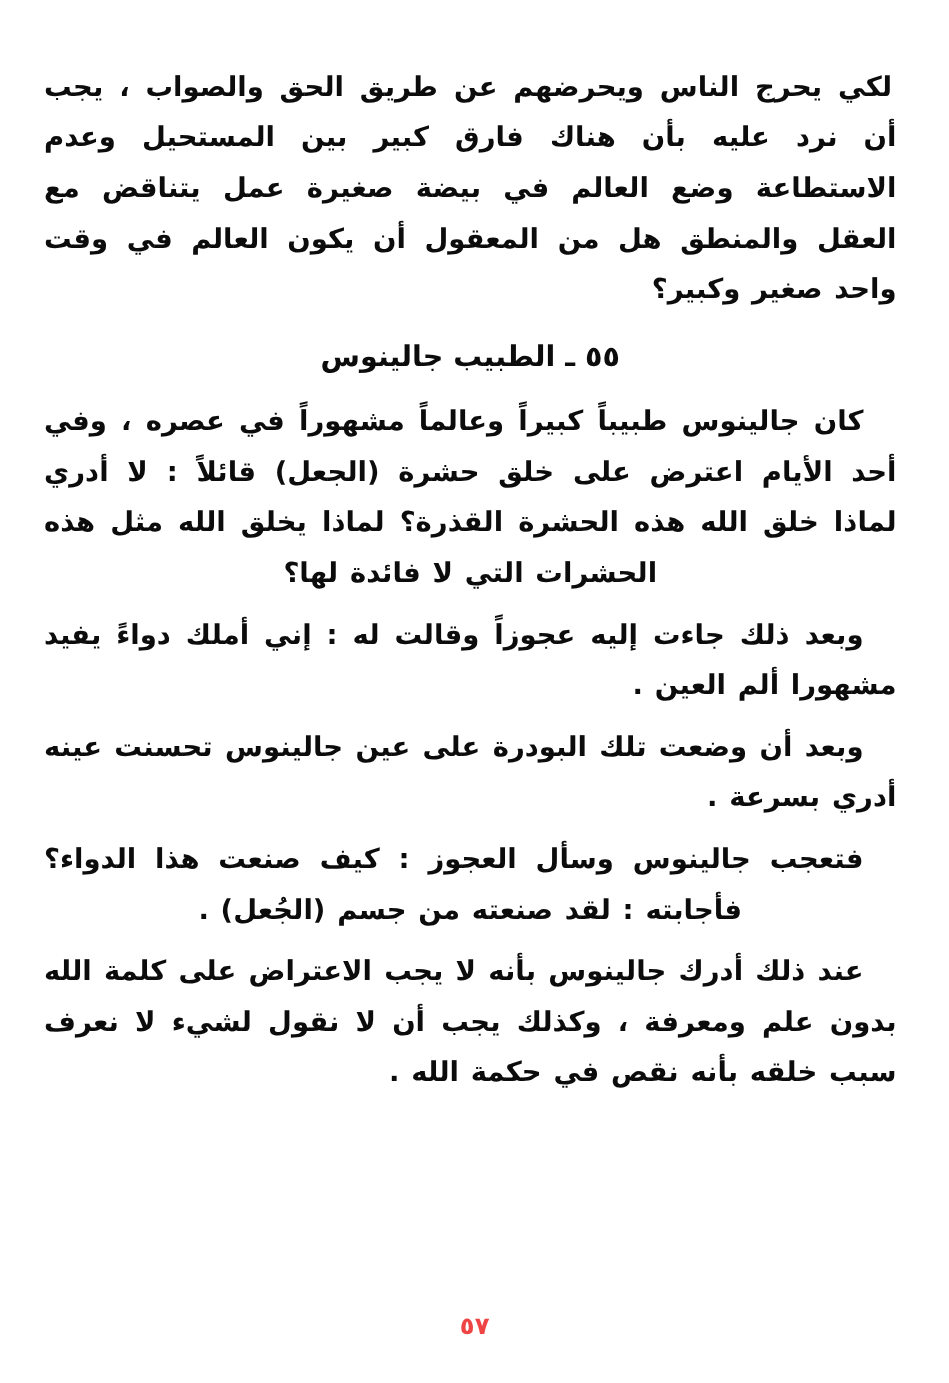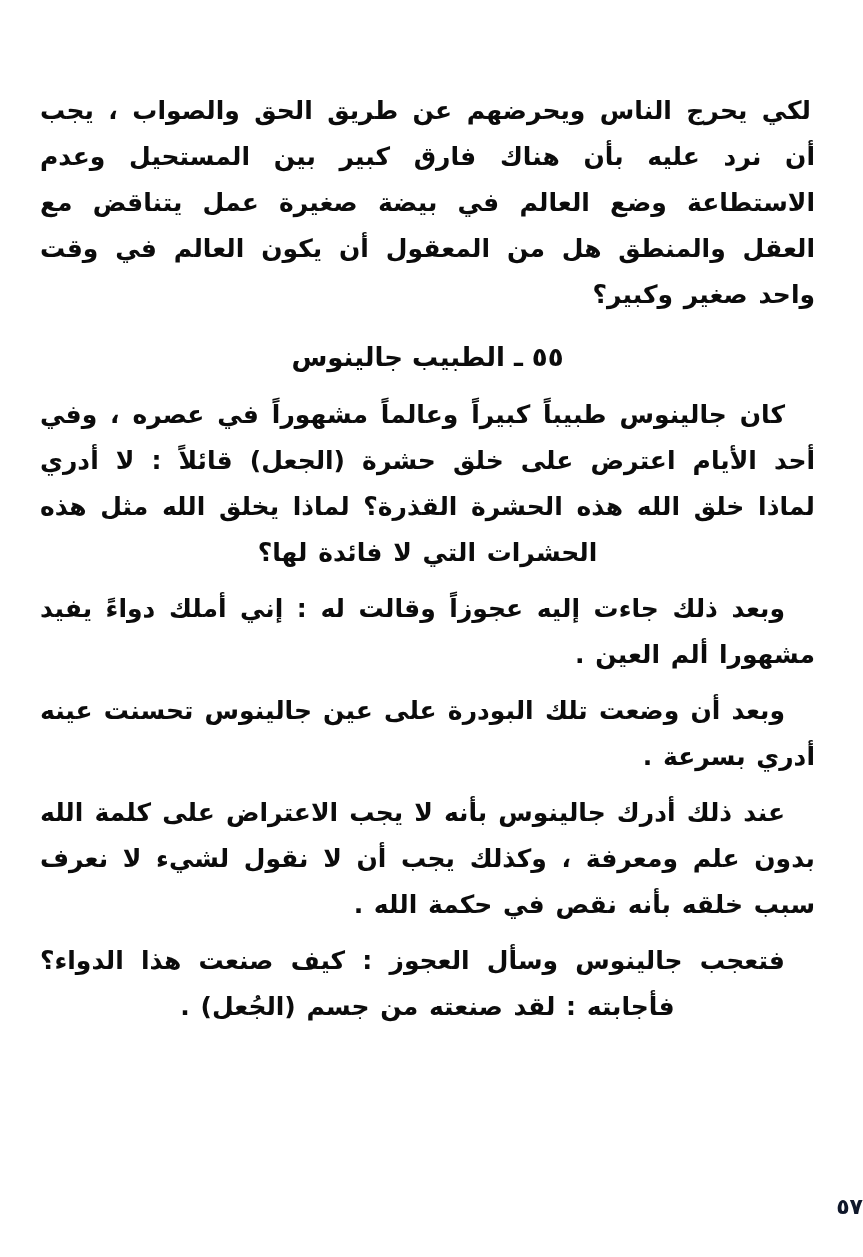--- a/index.html
+++ b/index.html
@@ -14,21 +14,20 @@
     background: #ffffff;
     color: #0c0c0c;
     direction: rtl;
     font-family: "DejaVu Sans", sans-serif;
     font-weight: 700;
     overflow: hidden;
     box-sizing: border-box;
   }
   .content {
     padding: 56px 48px 0 40px;
-    margin-top: 32px;
   }
   .para {
     margin: 0 0 10px 0;
     font-size: 25px;
     line-height: 46px;
     text-align: justify;
     text-align-last: right;
     text-indent: 30px;
     word-spacing: 2px;
   }
@@ -44,40 +43,41 @@
     line-height: 50px;
     font-weight: 700;
     text-align: center;
     letter-spacing: 0;
   }
   .page-number {
     position: absolute;
     bottom: 38px;
     left: 0;
     right: 0;
+    text-align: center;
     font-size: 22px;
     font-weight: 700;
-    color: #0f172a;
+    color: #ef4444;
   }
 </style>
 </head>
 <body>
 
 <div class="page">
   <main class="content">
     <p class="para no-indent">لكي يحرج الناس ويحرضهم عن طريق الحق والصواب ، يجب أن نرد عليه بأن هناك فارق كبير بين المستحيل وعدم الاستطاعة وضع العالم في بيضة صغيرة عمل يتناقض مع العقل والمنطق هل من المعقول أن يكون العالم في وقت واحد صغير وكبير؟</p>
 
     <h1 class="heading">٥٥ ـ الطبيب جالينوس</h1>
 
     <p class="para center-last">كان جالينوس طبيباً كبيراً وعالماً مشهوراً في عصره ، وفي أحد الأيام اعترض على خلق حشرة (الجعل) قائلاً : لا أدري لماذا خلق الله هذه الحشرة القذرة؟ لماذا يخلق الله مثل هذه الحشرات التي لا فائدة لها؟</p>
 
 
     <p class="para">وبعد ذلك جاءت إليه عجوزاً وقالت له : إني أملك دواءً يفيد مشهورا ألم العين .</p>
 
     <p class="para">وبعد أن وضعت تلك البودرة على عين جالينوس تحسنت عينه أدري بسرعة .</p>
 
+    <p class="para center-last">فتعجب جالينوس وسأل العجوز : كيف صنعت هذا الدواء؟ فأجابته : لقد صنعته من جسم (الجُعل) .</p>
+
     <p class="para">عند ذلك أدرك جالينوس بأنه لا يجب الاعتراض على كلمة الله بدون علم ومعرفة ، وكذلك يجب أن لا نقول لشيء لا نعرف سبب خلقه بأنه نقص في حكمة الله .</p>
-
-    <p class="para center-last">فتعجب جالينوس وسأل العجوز : كيف صنعت هذا الدواء؟ فأجابته : لقد صنعته من جسم (الجُعل) .</p>
   </main>
 
   <footer class="page-number">٥٧</footer>
 </div>
 
 </body></html>

